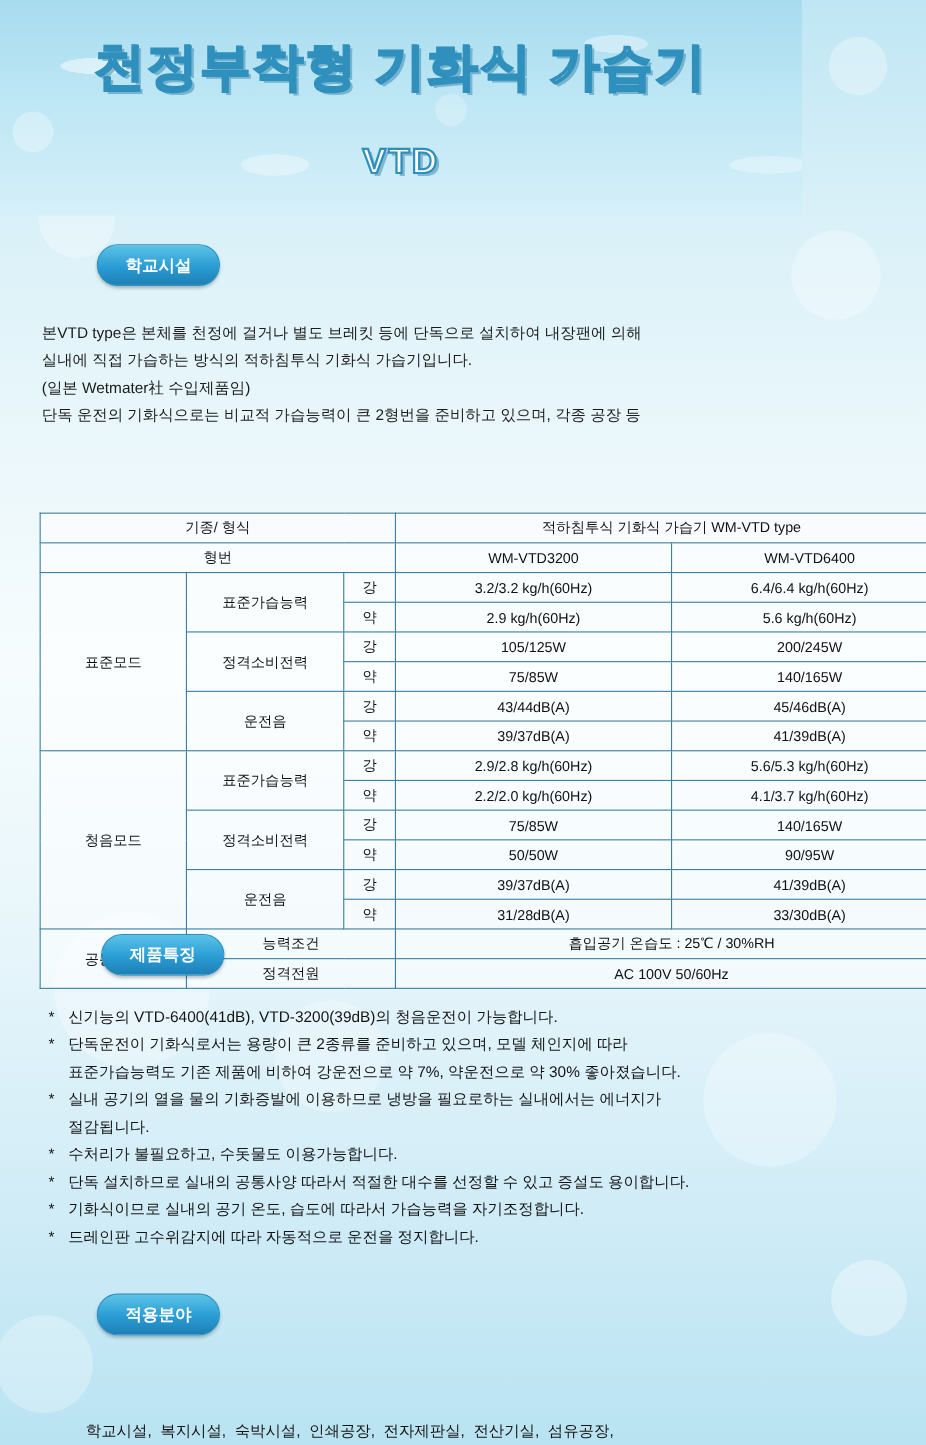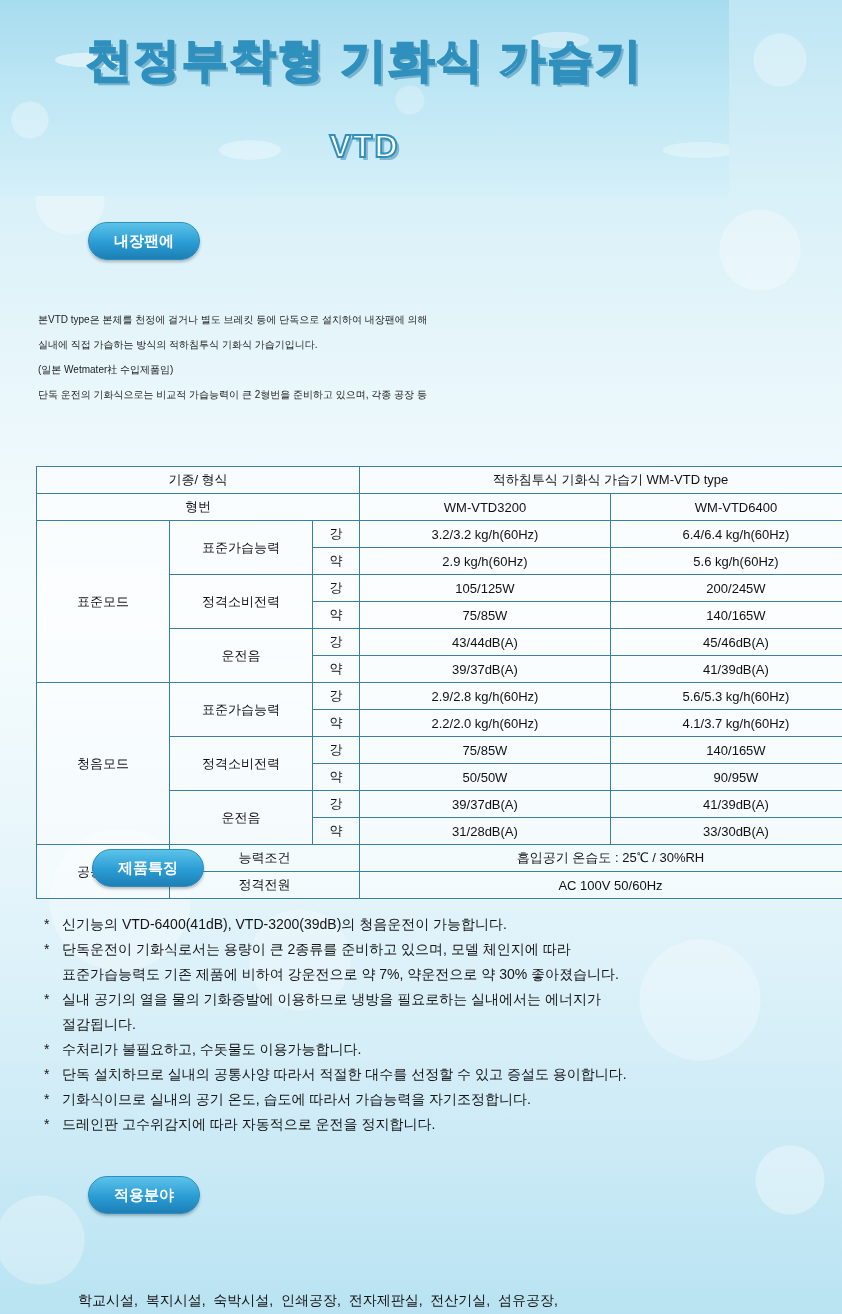--- a/index.html
+++ b/index.html
@@ -61,22 +61,22 @@
     border-radius:20px;
     background:linear-gradient(180deg,#5cc3e8 0%,#2a9cd4 55%,#1d7fb5 100%);
     box-shadow:0 2px 3px rgba(0,0,0,.25);
     border:1px solid #2a8fc0;
   }
   #pill-overview{left:88px;top:222px;width:110px;height:36px;}
   #pill-features{left:92px;top:849px;width:110px;height:36px;}
   #pill-fields{left:88px;top:1176px;width:110px;height:36px;}
 
   .intro{
-    position:absolute;left:38px;top:307px;width:760px;
-    font-size:10px;line-height:25px;color:#1b1b1b;
+    position:absolute;left:38px;top:290px;width:760px;
+    font-size:14px;line-height:25px;color:#1b1b1b;
   }
   .intro div{white-space:pre;}
 
   table.spec{
     position:absolute;left:36px;top:466px;width:826px;
     border-collapse:collapse;
     background:rgba(255,255,255,.55);
     font-size:13px;color:#111;
   }
   table.spec td{
@@ -110,21 +110,21 @@
 <body>
 
 <div class="page">
 
   <div class="banner">
     <div class="title1">천정부착형 기화식 가습기</div>
     <div class="title2">VTD</div>
   </div>
 
   <div class="pill" id="pill-overview">
-    <span>내장팬에</span>
+    <span>학교시설</span>
   </div>
 
   <div class="intro">
     <div>본VTD type은 본체를 천정에 걸거나 별도 브레킷 등에 단독으로 설치하여 내장팬에 의해</div>
     <div>실내에 직접 가습하는 방식의 적하침투식 기화식 가습기입니다.</div>
     <div>(일본 Wetmater社 수입제품임)</div>
     <div>단독 운전의 기화식으로는 비교적 가습능력이 큰 2형번을 준비하고 있으며, 각종 공장 등</div>
   </div>
 
   <table class="spec">

